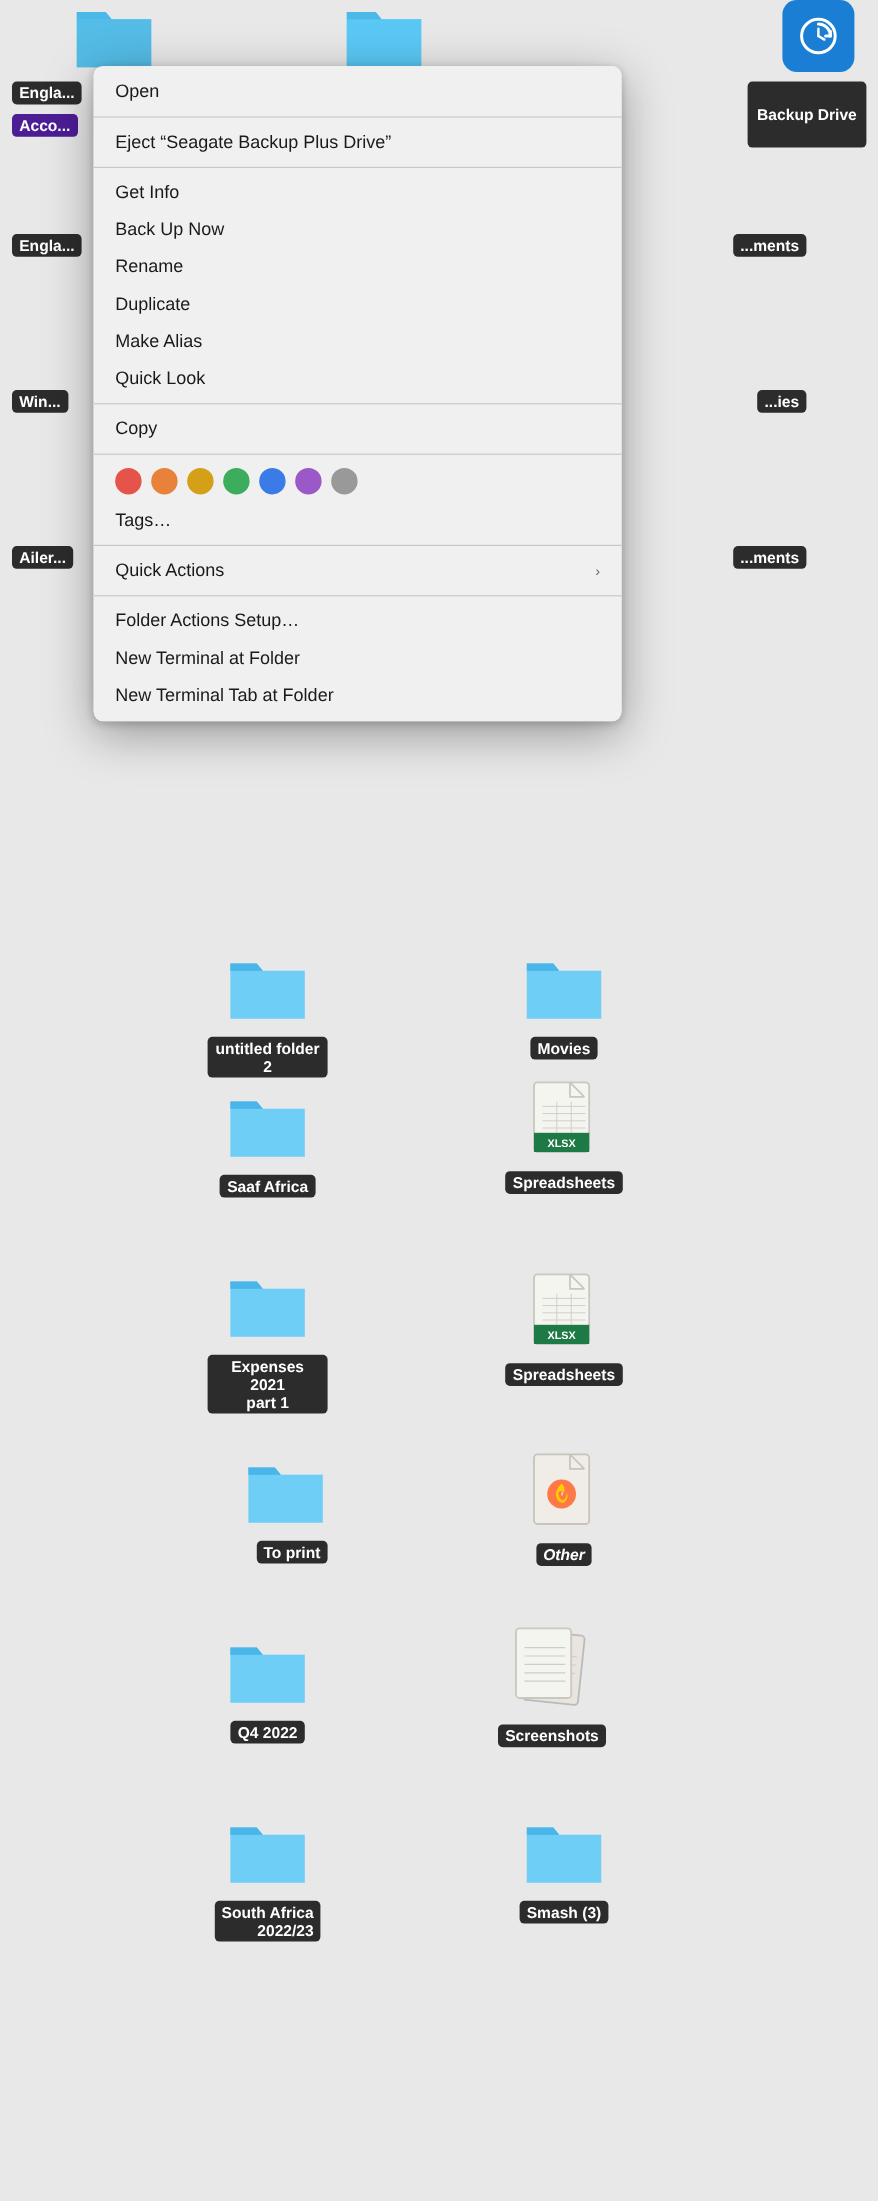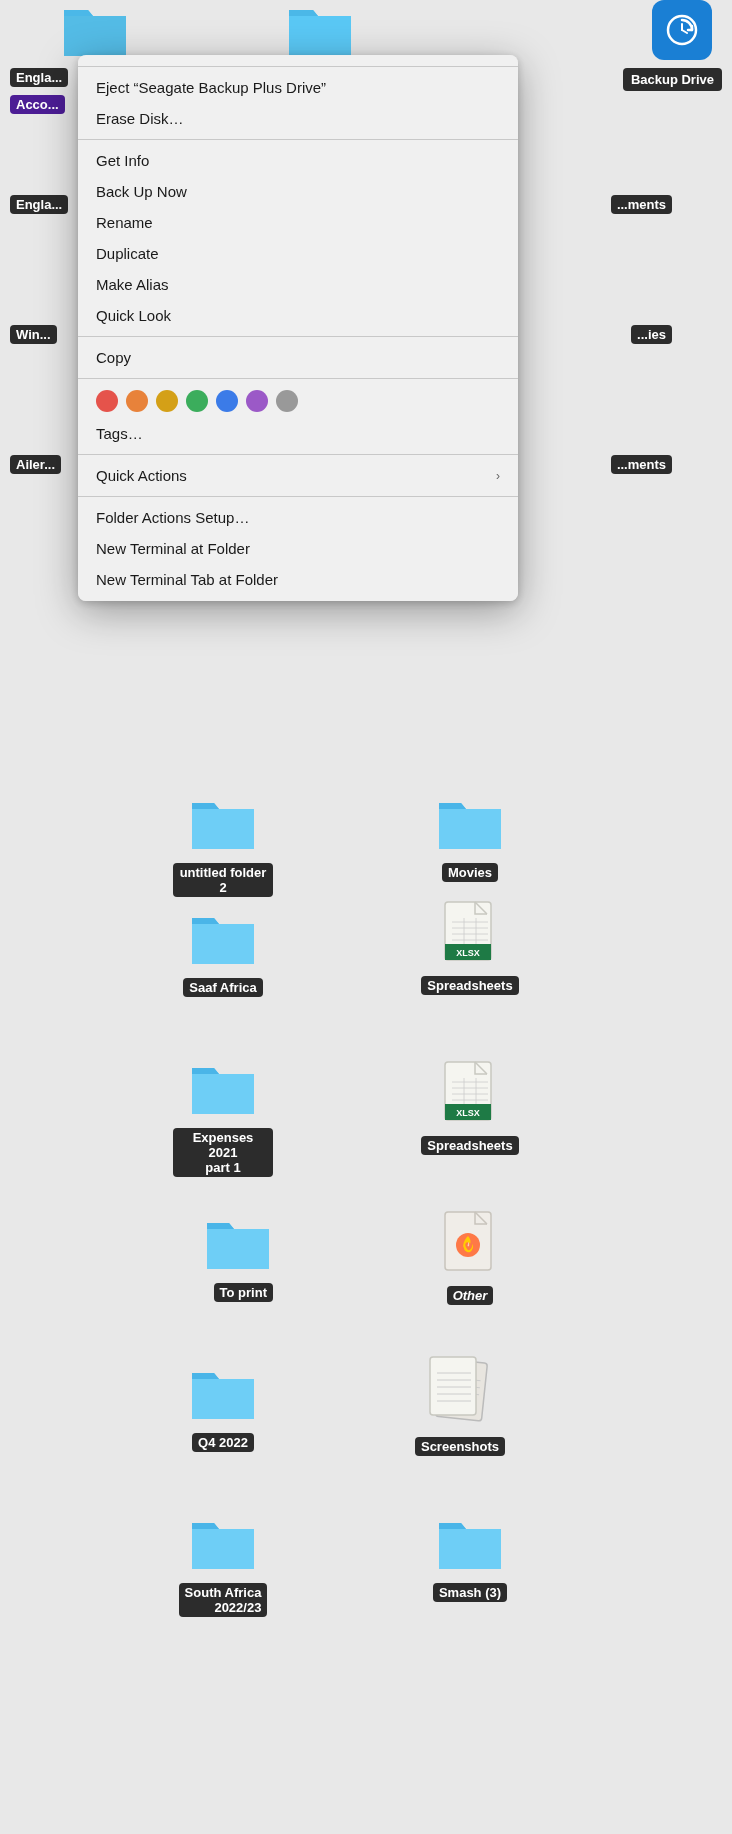--- a/index.html
+++ b/index.html
@@ -131,41 +131,41 @@
     <svg width="36" height="36" viewBox="0 0 36 36">
       <circle cx="18" cy="18" r="14" fill="none" stroke="white" stroke-width="2.5"></circle>
       <path d="M18 8 A10 10 0 0 1 28 18" fill="none" stroke="white" stroke-width="2.5" stroke-linecap="round"></path>
       <polyline points="28,14 28,18 24,18" fill="none" stroke="white" stroke-width="2.5" stroke-linecap="round" stroke-linejoin="round"></polyline>
       <line x1="18" y1="12" x2="18" y2="18" stroke="white" stroke-width="2" stroke-linecap="round"></line>
       <line x1="18" y1="18" x2="23" y2="21" stroke="white" stroke-width="2" stroke-linecap="round"></line>
     </svg>
   </div>
 </div>
 
-<div style="position:absolute; top:68px; right:10px; background:#2c2c2c; color:#fff; font-size:13px; font-weight:700; padding:4px 8px; border-radius:4px; text-align:left;">Backup
+<div style="position:absolute; top:68px; right:10px; background:#2c2c2c; color:#fff; font-size:13px; font-weight:700; padding:20px 8px; border-radius:4px; text-align:left;">Backup
 Drive</div>
 
 <div style="position:absolute; top:68px; left:10px; background:#2c2c2c; color:#fff; font-size:13px; font-weight:700; padding:2px 6px; border-radius:4px;">Engla...</div>
 <div style="position:absolute; top:95px; left:10px; background:#4c1d95; color:#fff; font-size:13px; font-weight:700; padding:2px 6px; border-radius:4px;">Acco...</div>
 
 <div style="position:absolute; top:195px; left:10px; background:#2c2c2c; color:#fff; font-size:13px; font-weight:700; padding:2px 6px; border-radius:4px;">Engla...</div>
 <div style="position:absolute; top:195px; right:60px; background:#2c2c2c; color:#fff; font-size:13px; font-weight:700; padding:2px 6px; border-radius:4px;">...ments</div>
 
 <div style="position:absolute; top:325px; left:10px; background:#2c2c2c; color:#fff; font-size:13px; font-weight:700; padding:2px 6px; border-radius:4px;">Win...</div>
 <div style="position:absolute; top:325px; right:60px; background:#2c2c2c; color:#fff; font-size:13px; font-weight:700; padding:2px 6px; border-radius:4px;">...ies</div>
 
 <div style="position:absolute; top:455px; left:10px; background:#2c2c2c; color:#fff; font-size:13px; font-weight:700; padding:2px 6px; border-radius:4px;">Ailer...</div>
 <div style="position:absolute; top:455px; right:60px; background:#2c2c2c; color:#fff; font-size:13px; font-weight:700; padding:2px 6px; border-radius:4px;">...ments</div>
 
 <div class="context-menu">
 
+  <div class="menu-item">Open</div>
   <div class="menu-separator"></div>
 
   <div class="menu-item">Eject “Seagate Backup Plus Drive”</div>
-  <div class="menu-item">Erase Disk…</div>
   <div class="menu-separator"></div>
 
   <div class="menu-item">Get Info</div>
   <div class="menu-item">Back Up Now</div>
   <div class="menu-item">Rename</div>
   <div class="menu-item">Duplicate</div>
   <div class="menu-item">Make Alias</div>
   <div class="menu-item">Quick Look</div>
   <div class="menu-separator"></div>
 

